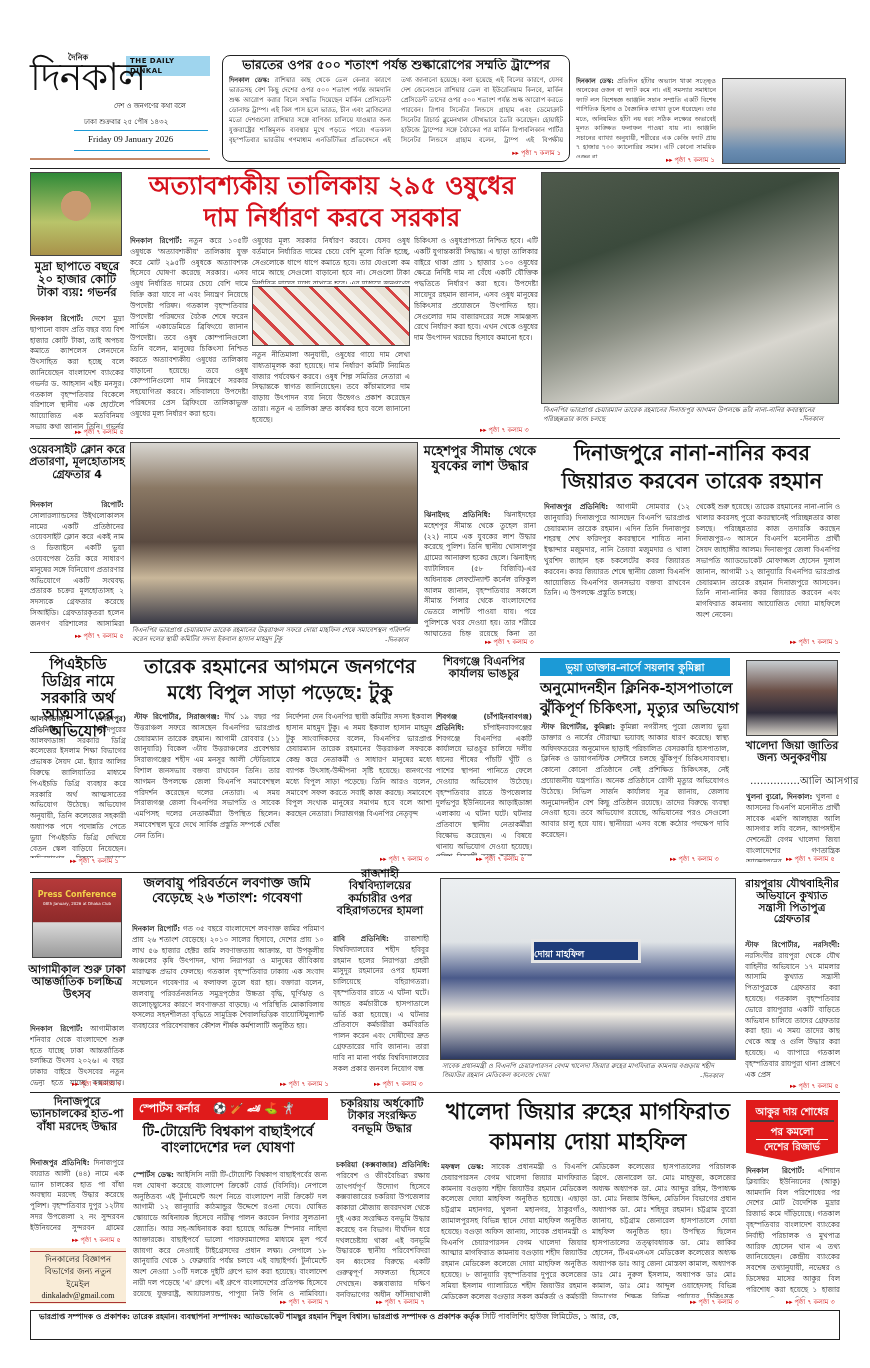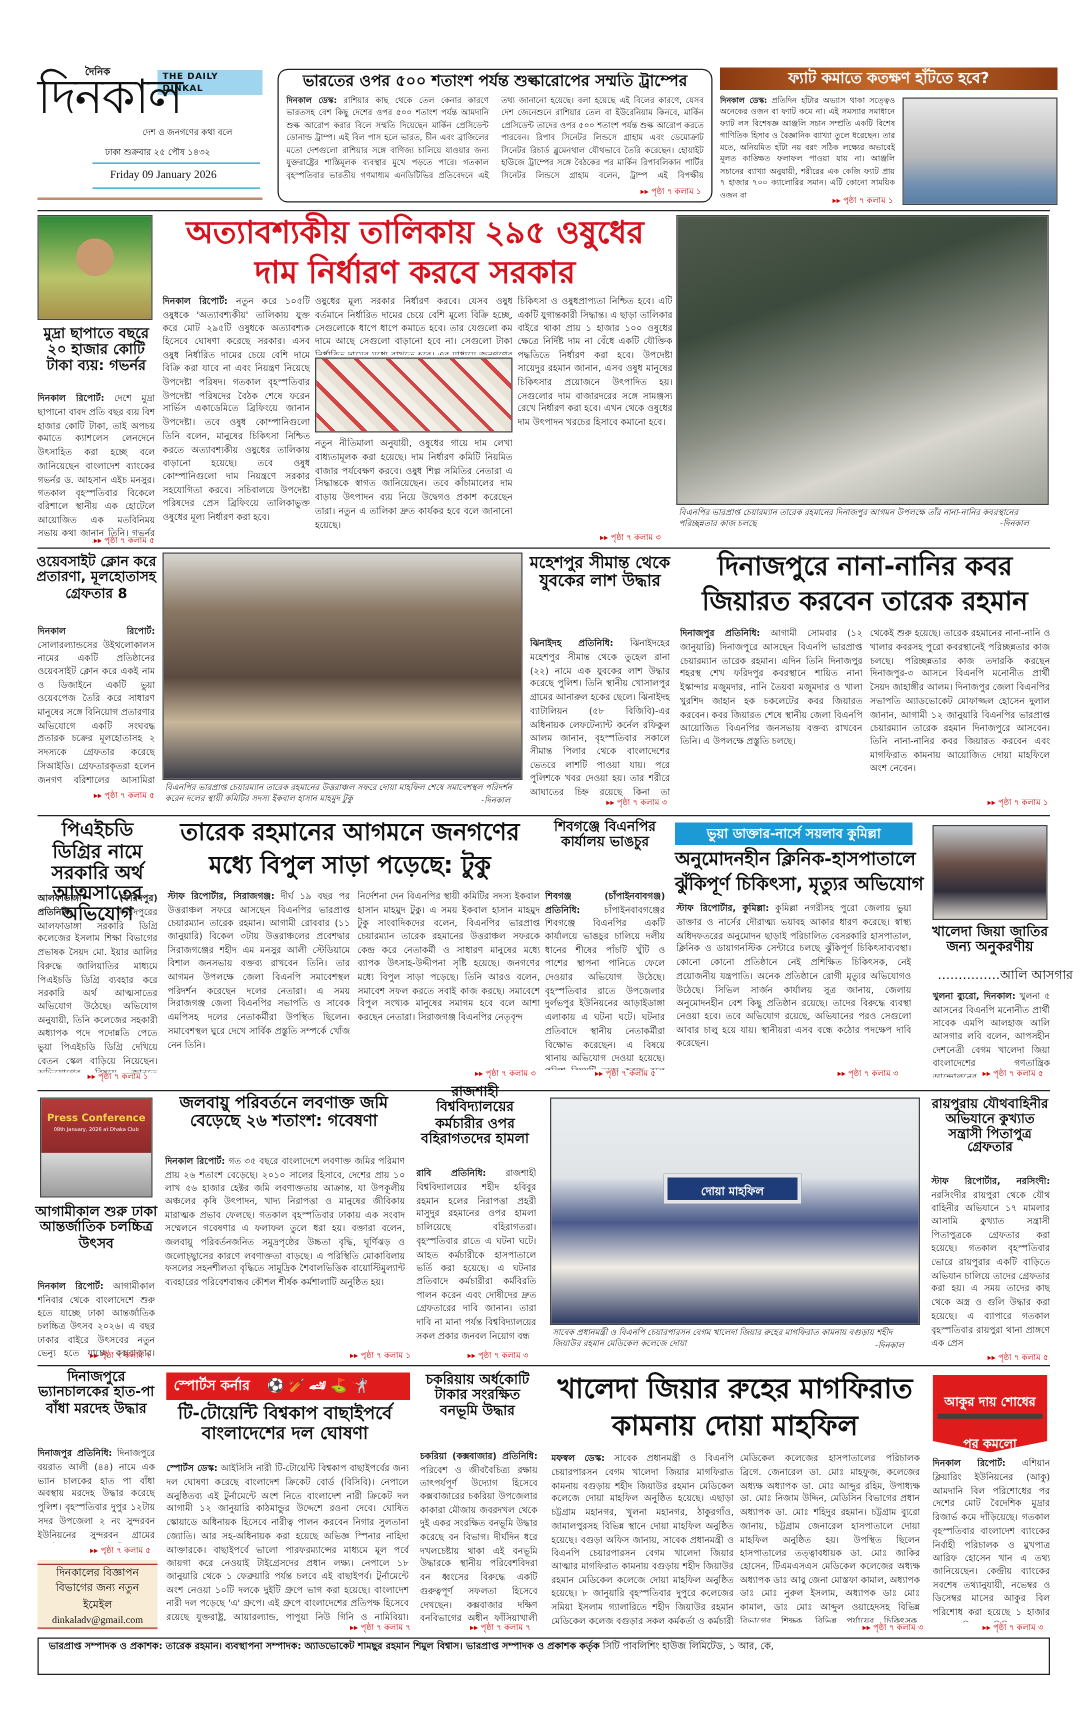--- a/index.html
+++ b/index.html
@@ -30,21 +30,20 @@
 
 <div class="abs" style="left:222px;top:55px;width:348px;height:107px;border:1px solid #222;border-radius:8px;padding:2px 6px">
   <div class="hl" style="font-size:12.5px;white-space:nowrap;overflow:hidden">ভারতের ওপর ৫০০ শতাংশ পর্যন্ত শুল্কারোপের সম্মতি ট্রাম্পের</div>
   <div class="body" style="column-count:2;column-gap:10px;height:78px;margin-top:3px;font-size:6.5px;line-height:1.55">
     <span class="lead">দিনকাল ডেস্ক:</span><span> রাশিয়ার কাছ থেকে তেল কেনার কারণে ভারতসহ বেশ কিছু দেশের ওপর ৫০০ শতাংশ পর্যন্ত আমদানি শুল্ক আরোপ করার বিলে সম্মতি দিয়েছেন মার্কিন প্রেসিডেন্ট ডোনাল্ড ট্রাম্প। এই বিল পাস হলে ভারত, চীন এবং ব্রাজিলের মতো দেশগুলো রাশিয়ার সঙ্গে বাণিজ্য চালিয়ে যাওয়ার জন্য যুক্তরাষ্ট্রের শাস্তিমূলক ব্যবস্থার মুখে পড়তে পারে। গতকাল বৃহস্পতিবার ভারতীয় গণমাধ্যম এনডিটিভির প্রতিবেদনে এই তথ্য জানানো হয়েছে। বলা হয়েছে এই বিলের কারণে, যেসব দেশ জেনেশুনে রাশিয়ার তেল বা ইউরেনিয়াম কিনবে, মার্কিন প্রেসিডেন্ট তাদের ওপর ৫০০ শতাংশ পর্যন্ত শুল্ক আরোপ করতে পারবেন। রিপাব সিনেটর লিন্ডসে গ্রাহাম এবং ডেমোক্রাট সিনেটর রিচার্ড ব্লুমেনথাল যৌথভাবে তৈরি করেছেন। হোয়াইট হাউজে ট্রাম্পের সঙ্গে বৈঠকের পর মার্কিন রিপাবলিকান পার্টির সিনেটর লিন্ডসে গ্রাহাম বলেন, ট্রাম্প এই বিপক্ষীয় (রিপাবলিকান ও ডেমোক্রেটিক উভয় পার্টির) 'রাশিয়া স্যাংশন বিল'-এ (রাশিয়ার ওপর নিষেধাজ্ঞা) সম্মতি দিয়েছেন। তিনি আরও জানান,</span>
   </div>
   <div class="abs cont" style="right:8px;bottom:3px">▸▸ <span>পৃষ্ঠা ৭ কলাম ১</span></div>
 </div>
 
 <div class="abs" style="left:576px;top:54px;width:270px;height:110px">
-  <div class="hl" style="background:linear-gradient(90deg,#8a3a12,#c86a2a,#8a3a12);color:#fff;font-size:12px;padding:2px 0;height:18px">ফ্যাট কমাতে কতক্ষণ হাঁটতে হবে?</div>
   <div class="body" style="position:absolute;left:0;top:22px;width:140px;height:82px;font-size:6.3px">
     <span class="lead">দিনকাল ডেস্ক:</span><span> প্রতিদিন হাঁটার অভ্যাস থাকা সত্ত্বেও অনেকের ওজন বা ফ্যাট কমে না। এই সমস্যার সমাধানে ফ্যাট লস বিশেষজ্ঞ আঞ্জলি সচান সম্প্রতি একটি বিশেষ গাণিতিক হিসাব ও বৈজ্ঞানিক ব্যাখ্যা তুলে ধরেছেন। তার মতে, অনিয়মিত হাঁটা নয় বরং সঠিক লক্ষ্যের অভাবেই মূলত কাঙ্ক্ষিত ফলাফল পাওয়া যায় না। আঞ্জলি সচানের ব্যাখ্যা অনুযায়ী, শরীরের এক কেজি ফ্যাট প্রায় ৭ হাজার ৭০০ ক্যালোরির সমান। এটি কোনো সাময়িক ওজন বা</span>
   </div>
   <div class="abs cont" style="left:90px;top:102px">▸▸ <span>পৃষ্ঠা ৭ কলাম ১</span></div>
   <div class="abs photo" style="left:146px;top:24px;width:124px;height:86px;background:linear-gradient(180deg,#e7e7e7 0%,#b9b9b9 55%,#6a8cb0 85%,#5a7ea4 100%)"></div>
 </div>
 
 <div class="abs rule" style="left:30px;top:168px;width:810px;height:1px"></div>
 
 <div class="abs photo" style="left:30px;top:172px;width:92px;height:84px;background:radial-gradient(circle at 50% 40%,#c99a70 0 22%,transparent 23%),linear-gradient(180deg,#2f8a38 0%,#b9c46a 60%,#a8924a 100%)"></div>
@@ -64,21 +63,21 @@
 <div class="abs body" style="left:252px;top:350px;width:158px;height:82px"><span>নতুন নীতিমালা অনুযায়ী, ওষুধের গায়ে দাম লেখা বাধ্যতামূলক করা হয়েছে। দাম নির্ধারণ কমিটি নিয়মিত বাজার পর্যবেক্ষণ করবে। ওষুধ শিল্প সমিতির নেতারা এ সিদ্ধান্তকে স্বাগত জানিয়েছেন। তবে কাঁচামালের দাম বাড়ায় উৎপাদন ব্যয় নিয়ে উদ্বেগও প্রকাশ করেছেন তারা। নতুন এ তালিকা দ্রুত কার্যকর হবে বলে জানানো হয়েছে।</span></div>
 <div class="abs body" style="left:414px;top:236px;width:124px;height:190px">চিকিৎসা ও ওষুধপ্রাপ্যতা নিশ্চিত হবে। এটি একটি যুগান্তকারী সিদ্ধান্ত। এ ছাড়া তালিকার বাইরে থাকা প্রায় ১ হাজার ১০০ ওষুধের ক্ষেত্রে নির্দিষ্ট দাম না বেঁধে একটি যৌক্তিক পদ্ধতিতে নির্ধারণ করা হবে। উপদেষ্টা সায়েদুর রহমান জানান, এসব ওষুধ মানুষের চিকিৎসার প্রয়োজনে উৎপাদিত হয়। সেগুলোর দাম বাজারদরের সঙ্গে সামঞ্জস্য রেখে নির্ধারণ করা হবে। এখন থেকে ওষুধের দাম উৎপাদন খরচের হিসাবে কমানো হবে।</div>
 <div class="abs cont" style="left:480px;top:426px">▸▸ <span>পৃষ্ঠা ৭ কলাম ৩</span></div>
 
 <div class="abs photo" style="left:541px;top:172px;width:298px;height:232px;background:linear-gradient(160deg,#4f5a4c 0%,#3b4a3c 30%,#8b8f84 55%,#d8d6cf 75%,#9fa39a 100%)"></div>
 <div class="abs caption" style="left:543px;top:406px;width:290px">বিএনপির ভারপ্রাপ্ত চেয়ারম্যান তারেক রহমানের দিনাজপুর আগমন উপলক্ষে তাঁর নানা-নানির কবরস্থানের পরিচ্ছন্নতার কাজ চলছে</div>
 <div class="abs caption" style="left:800px;top:415px">-দিনকাল</div>
 
 <div class="abs rule" style="left:30px;top:438px;width:810px;height:1px"></div>
 
-<div class="abs hl" style="left:28px;top:444px;width:98px;font-size:11px">ওয়েবসাইট ক্লোন করে প্রতারণা, মূলহোতাসহ গ্রেফতার 8</div>
+<div class="abs hl" style="left:28px;top:444px;width:98px;font-size:11px">ওয়েবসাইট ক্লোন করে প্রতারণা, মূলহোতাসহ গ্রেফতার 4</div>
 <div class="abs body" style="left:30px;top:500px;width:94px;height:130px">
   <span class="lead">দিনকাল রিপোর্ট:</span><span> সোলারল্যান্ডসের উইথলোকালস নামের একটি প্রতিষ্ঠানের ওয়েবসাইট ক্লোন করে একই নাম ও ডিজাইনে একটি ভুয়া ওয়েবপেজ তৈরি করে সাধারণ মানুষের সঙ্গে বিনিয়োগ প্রতারণার অভিযোগে একটি সংঘবদ্ধ প্রতারক চক্রের মূলহোতাসহ ২ সদস্যকে গ্রেফতার করেছে সিআইডি। গ্রেফতারকৃতরা হলেন জনগণ বরিশালের আসামিরা ব্যবহৃত মোবাইল জব্দ করা হয়েছে। জামালপুরের মেলান্দহের করা হয়েছে।</span>
 </div>
 <div class="abs cont" style="left:75px;top:632px">▸▸ <span>পৃষ্ঠা ৭ কলাম ৫</span></div>
 
 <div class="abs photo" style="left:130px;top:442px;width:288px;height:182px;background:linear-gradient(180deg,#d9d7d2 0%,#8a7864 25%,#5a4a40 55%,#c9b79a 75%,#3c3c48 100%)"></div>
 <div class="abs caption" style="left:132px;top:626px;width:286px">বিএনপির ভারপ্রাপ্ত চেয়ারম্যান তারেক রহমানের উত্তরাঞ্চল সফরে দোয়া মাহফিল শেষে সমাবেশস্থল পরিদর্শন করেন দলের স্থায়ী কমিটির সদস্য ইকবাল হাসান মাহমুদ টুকু</div>
 <div class="abs caption" style="left:385px;top:636px">-দিনকাল</div>
 
 <div class="abs hl" style="left:422px;top:444px;width:116px;font-size:13px">মহেশপুর সীমান্ত থেকে যুবকের লাশ উদ্ধার</div>
@@ -152,21 +151,21 @@
 </div>
 <div class="abs cont" style="left:72px;top:1080px">▸▸ <span>পৃষ্ঠা ৭ কলাম ৭</span></div>
 
 <div class="abs hl" style="left:330px;top:868px;width:100px;font-size:11px">রাজশাহী বিশ্ববিদ্যালয়ের কর্মচারীর ওপর বহিরাগতদের হামলা</div>
 <div class="abs body" style="left:333px;top:934px;width:96px;height:150px">
   <span class="lead">রাবি প্রতিনিধি:</span><span> রাজশাহী বিশ্ববিদ্যালয়ের শহীদ হবিবুর রহমান হলের নিরাপত্তা প্রহরী মাসুদুর রহমানের ওপর হামলা চালিয়েছে বহিরাগতরা। বৃহস্পতিবার রাতে এ ঘটনা ঘটে। আহত কর্মচারীকে হাসপাতালে ভর্তি করা হয়েছে। এ ঘটনার প্রতিবাদে কর্মচারীরা কর্মবিরতি পালন করেন এবং দোষীদের দ্রুত গ্রেফতারের দাবি জানান। তারা দাবি না মানা পর্যন্ত বিশ্ববিদ্যালয়ের সকল প্রকার জনবল নিয়োগ বন্ধ</span>
 </div>
 <div class="abs cont" style="left:374px;top:1080px">▸▸ <span>পৃষ্ঠা ৭ কলাম ৩</span></div>
 
 <div class="abs photo" style="left:440px;top:878px;width:296px;height:182px;background:linear-gradient(180deg,#eceff1 0%,#dfe3e6 35%,#4a5a8a 55%,#f1ede4 75%,#2d3a63 100%)">
-  <div style="position:absolute;left:90px;top:60px;width:110px;height:24px;background:#1e3c7a;color:#fff;font-size:9px;font-weight:bold;text-align:center;line-height:24px;border:3px solid #e6e6e6">দোয়া মাহফিল</div>
+  <div style="position:absolute;left:90px;top:60px;width:110px;height:24px;background:#1e3c7a;color:#fff;font-size:9px;font-weight:bold;line-height:24px;border:3px solid #e6e6e6">দোয়া মাহফিল</div>
 </div>
 <div class="abs caption" style="left:442px;top:1062px;width:292px">সাবেক প্রধানমন্ত্রী ও বিএনপি চেয়ারপারসন বেগম খালেদা জিয়ার রুহের মাগফিরাত কামনায় বগুড়ায় শহীদ জিয়াউর রহমান মেডিকেল কলেজে দোয়া</div>
 <div class="abs caption" style="left:700px;top:1072px">-দিনকাল</div>
 
 <div class="abs hl" style="left:742px;top:878px;width:100px;font-size:10.5px">রায়পুরায় যৌথবাহিনীর অভিযানে কুখ্যাত সন্ত্রাসী পিতাপুত্র গ্রেফতার</div>
 <div class="abs body" style="left:745px;top:940px;width:95px;height:144px">
   <span class="lead">স্টাফ রিপোর্টার, নরসিংদী:</span><span> নরসিংদীর রায়পুরা থেকে যৌথ বাহিনীর অভিযানে ১৭ মামলার আসামি কুখ্যাত সন্ত্রাসী পিতাপুত্রকে গ্রেফতার করা হয়েছে। গতকাল বৃহস্পতিবার ভোরে রায়পুরার একটি বাড়িতে অভিযান চালিয়ে তাদের গ্রেফতার করা হয়। এ সময় তাদের কাছ থেকে অস্ত্র ও গুলি উদ্ধার করা হয়েছে। এ ব্যাপারে গতকাল বৃহস্পতিবার রায়পুরা থানা প্রাঙ্গণে এক প্রেস</span>
 </div>
 <div class="abs cont" style="left:790px;top:1082px">▸▸ <span>পৃষ্ঠা ৭ কলাম ৫</span></div>
 
@@ -203,21 +202,21 @@
 
 <div class="abs hl" style="left:438px;top:1100px;width:300px;font-size:22px;white-space:nowrap">খালেদা জিয়ার রুহের মাগফিরাত</div>
 <div class="abs hl" style="left:438px;top:1130px;width:300px;font-size:22px;white-space:nowrap">কামনায় দোয়া মাহফিল</div>
 <div class="abs body" style="left:441px;top:1162px;width:146px;height:138px">
   <span class="lead">মফস্বল ডেস্ক:</span><span> সাবেক প্রধানমন্ত্রী ও বিএনপি চেয়ারপারসন বেগম খালেদা জিয়ার মাগফিরাত কামনায় বগুড়ায় শহীদ জিয়াউর রহমান মেডিকেল কলেজে দোয়া মাহফিল অনুষ্ঠিত হয়েছে। এছাড়া চট্টগ্রাম মহানগর, খুলনা মহানগর, ঠাকুরগাঁও, জামালপুরসহ বিভিন্ন স্থানে দোয়া মাহফিল অনুষ্ঠিত হয়েছে। বগুড়া অফিস জানায়, সাবেক প্রধানমন্ত্রী ও বিএনপি চেয়ারপারসন বেগম খালেদা জিয়ার আত্মার মাগফিরাত কামনায় বগুড়ায় শহীদ জিয়াউর রহমান মেডিকেল কলেজে দোয়া মাহফিল অনুষ্ঠিত হয়েছে। ৮ জানুয়ারি বৃহস্পতিবার দুপুরে কলেজের সমিয়া ইসলাম গ্যালারিতে শহীদ জিয়াউর রহমান মেডিকেল কলেজ বগুড়ার সকল কর্মকর্তা ও কর্মচারী আয়োজনে এ দোয়া মাহফিল হয়। দোয়া মাহফিলে উপস্থিত ছিলেন শহীদ জিয়াউর রহমান</span>
 </div>
 <div class="abs body" style="left:592px;top:1162px;width:144px;height:136px">মেডিকেল কলেজের হাসপাতালের পরিচালক ব্রিগে. জেনারেল ডা. মোঃ মাহফুজ, কলেজের অধ্যক্ষ অধ্যাপক ডা. মোঃ আব্দুর রহিম, উপাধ্যক্ষ ডা. মোঃ নিজাম উদ্দিন, মেডিসিন বিভাগের প্রধান অধ্যাপক ডা. মোঃ শহিদুর রহমান। চট্টগ্রাম ব্যুরো জানায়, চট্টগ্রাম জেনারেল হাসপাতালে দোয়া মাহফিল অনুষ্ঠিত হয়। উপস্থিত ছিলেন হাসপাতালের তত্ত্বাবধায়ক ডা. মোঃ জাকির হোসেন, টিএমএসএস মেডিকেল কলেজের অধ্যক্ষ অধ্যাপক ডাঃ আবু জেনা মোস্তফা কামাল, অধ্যাপক ডাঃ মোঃ নুরুল ইসলাম, অধ্যাপক ডাঃ মোঃ কামাল, ডাঃ মোঃ আব্দুল ওয়াহেদসহ বিভিন্ন বিভাগের শিক্ষক, বিভিন্ন পর্যায়ের চিকিৎসক, কর্মকর্তা ও কর্মচারীগণ উপস্থিত ছিলেন। অনুষ্ঠানের দোয়া মাহফিল পরিচালনা করেন হাসপাতাল মসজিদের পেশ ইমাম মোহাম্মদ আলী। চট্টগ্রাম ব্যুরো জানায়, চট্টগ্রাম</div>
 <div class="abs cont" style="left:690px;top:1298px">▸▸ <span>পৃষ্ঠা ৭ কলাম ৩</span></div>
 
 <div class="abs" style="left:746px;top:1100px;width:92px;height:62px;background:#e01b1b;color:#fff;font-weight:bold;text-align:center;font-size:10px;line-height:1.45;padding-top:2px;clip-path:polygon(0 0,100% 0,100% 85%,50% 100%,0 85%)">
-  <div style="border-bottom:4px solid #404040;margin:14px 4px">আকুর দায় শোধের</div>
+  <div style="border-bottom:2px solid #404040;margin:3px 4px">আকুর দায় শোধের</div>
   <div style="border-bottom:1px solid #fff;margin:0 10px">পর কমলো</div>
   <div>দেশের রিজার্ভ</div>
 </div>
 <div class="abs body" style="left:746px;top:1166px;width:94px;height:132px">
   <span class="lead">দিনকাল রিপোর্ট:</span><span> এশিয়ান ক্লিয়ারিং ইউনিয়নের (আকু) আমদানি বিল পরিশোধের পর দেশের মোট বৈদেশিক মুদ্রার রিজার্ভ কমে দাঁড়িয়েছে। গতকাল বৃহস্পতিবার বাংলাদেশ ব্যাংকের নির্বাহী পরিচালক ও মুখপাত্র আরিফ হোসেন খান এ তথ্য জানিয়েছেন। কেন্দ্রীয় ব্যাংকের সবশেষ তথ্যানুযায়ী, নভেম্বর ও ডিসেম্বর মাসের আকুর বিল পরিশোধ করা হয়েছে ১ হাজার ৫০৫ দশমিক ১৯ মিলিয়ন</span>
 </div>
 <div class="abs cont" style="left:786px;top:1298px">▸▸ <span>পৃষ্ঠা ৭ কলাম ৩</span></div>
 
 <div class="abs" style="left:30px;top:1310px;width:810px;height:30px;border:1px solid #222;padding:0 8px;font-size:7.6px;line-height:1.5;white-space:nowrap;overflow:hidden">
   <div><b>ভারপ্রাপ্ত সম্পাদক ও প্রকাশক: তারেক রহমান। ব্যবস্থাপনা সম্পাদক: অ্যাডভোকেট শামছুর রহমান শিমুল বিশ্বাস। ভারপ্রাপ্ত সম্পাদক ও প্রকাশক কর্তৃক</b><span> সিটি পাবলিশিং হাউজ লিমিটেড, ১ আর, কে,</span></div>

